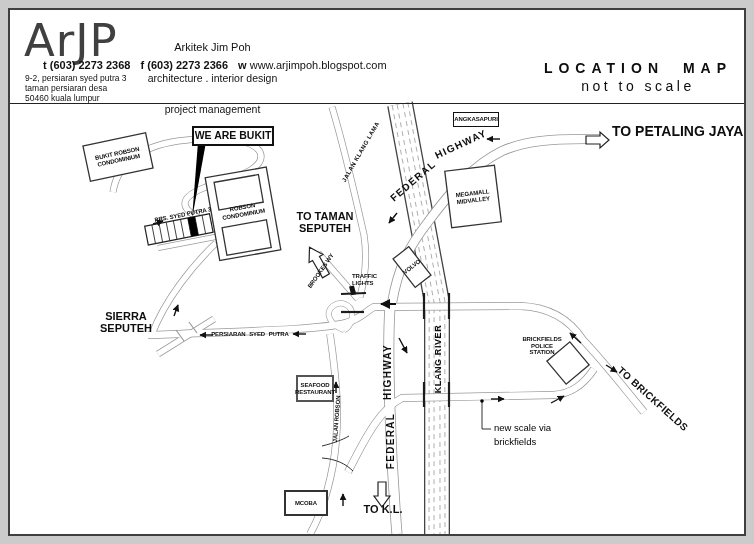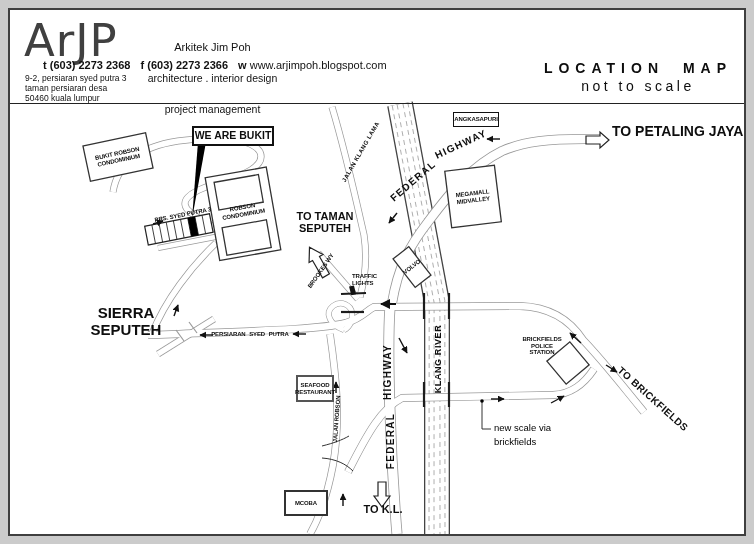--- a/index.html
+++ b/index.html
@@ -201,21 +201,21 @@
 LIGHTS</div>
   <div class="lbl tiny" style="left:361px;top:152px;transform:translate(-50%,-50%) rotate(-60deg);white-space:nowrap;letter-spacing:0.4px;">JALAN KLANG LAMA</div>
   <div class="lbl" style="left:413px;top:181px;transform:translate(-50%,-50%) rotate(-41deg);font-size:10px;letter-spacing:1.3px;">FEDERAL</div>
   <div class="lbl" style="left:461px;top:144px;transform:translate(-50%,-50%) rotate(-25deg);font-size:10px;letter-spacing:1.3px;">HIGHWAY</div>
   <div class="lbl box tiny" style="left:453px;top:112px;width:44px;height:13px;border:1.5px solid #111;">ANGKASAPURI</div>
   <div class="lbl" style="left:612px;top:132px;transform:translate(0,-50%);font-size:14px;white-space:nowrap;">TO PETALING JAYA</div>
   <div class="lbl tiny" style="left:473px;top:197px;transform:translate(-50%,-50%) rotate(-7deg);">MEGAMALL
 MIDVALLEY</div>
   <div class="lbl tiny" style="left:412px;top:267px;transform:translate(-50%,-50%) rotate(-38deg);">VOLVO</div>
   <div class="lbl" style="left:438px;top:359px;transform:translate(-50%,-50%) rotate(-90deg);font-size:9px;letter-spacing:0.6px;white-space:nowrap;">KLANG RIVER</div>
-  <div class="lbl" style="left:126px;top:322px;transform:translate(-50%,-50%);font-size:15px;">SIERRA
+  <div class="lbl" style="left:126px;top:322px;transform:translate(-50%,-50%);font-size:11px;">SIERRA
 SEPUTEH</div>
   <div class="lbl tiny" style="left:250px;top:334px;transform:translate(-50%,-50%);white-space:nowrap;word-spacing:2px;">PERSIARAN SYED PUTRA</div>
   <div class="lbl box tiny" style="left:296px;top:375px;width:34px;height:23px;border:2px solid #555;">SEAFOOD
 RESTAURANT</div>
   <div class="lbl tiny" style="left:337px;top:419px;transform:translate(-50%,-50%) rotate(-86deg);white-space:nowrap;">JALAN ROBSON</div>
   <div class="lbl box tiny" style="left:284px;top:490px;width:40px;height:22px;border:2px solid #333;">MCOBA</div>
   <div class="lbl" style="left:391px;top:441px;transform:translate(-50%,-50%) rotate(-90deg);font-size:10px;letter-spacing:1.3px;">FEDERAL</div>
   <div class="lbl" style="left:388px;top:372px;transform:translate(-50%,-50%) rotate(-90deg);font-size:10px;letter-spacing:1.3px;">HIGHWAY</div>
   <div class="lbl" style="left:383px;top:509px;transform:translate(-50%,-50%);font-size:11px;white-space:nowrap;">TO K.L.</div>
   <div class="lbl tiny" style="left:542px;top:346px;transform:translate(-50%,-50%);">BRICKFIELDS

